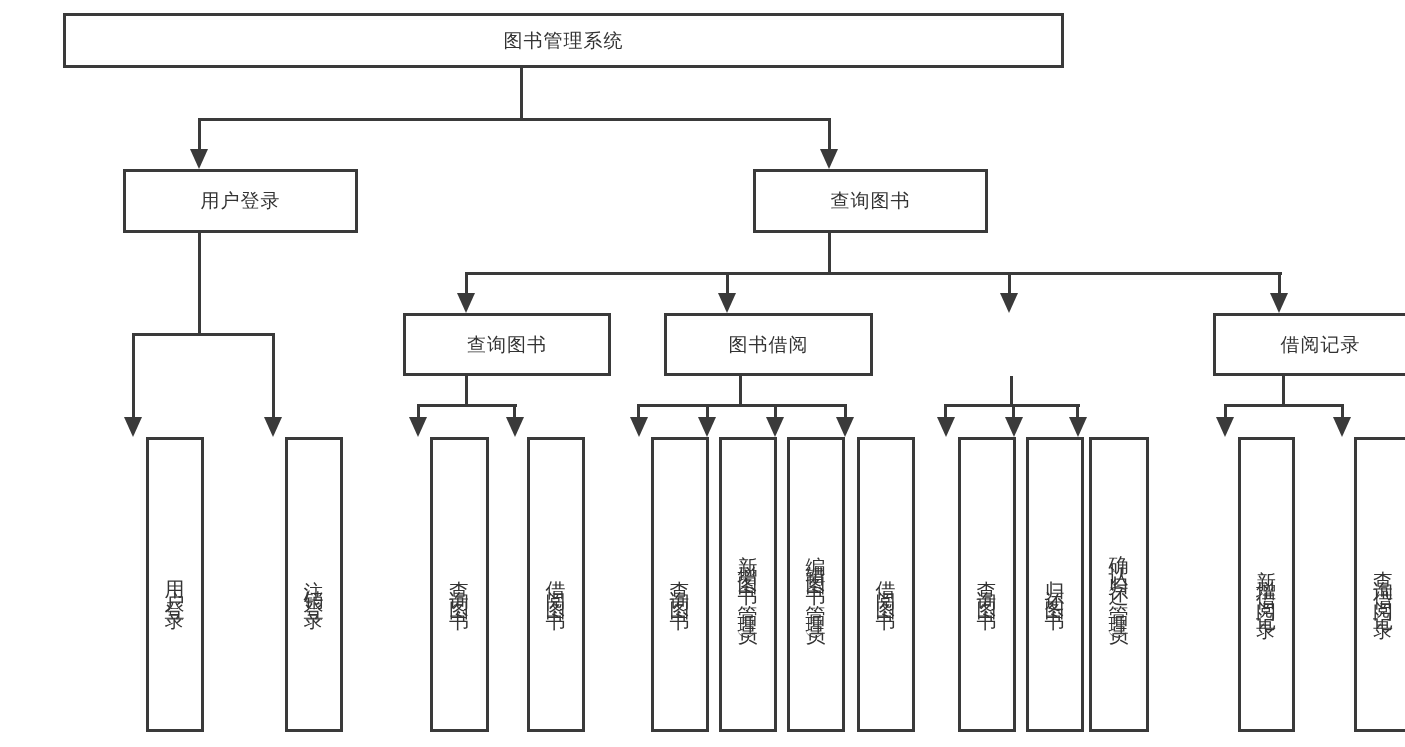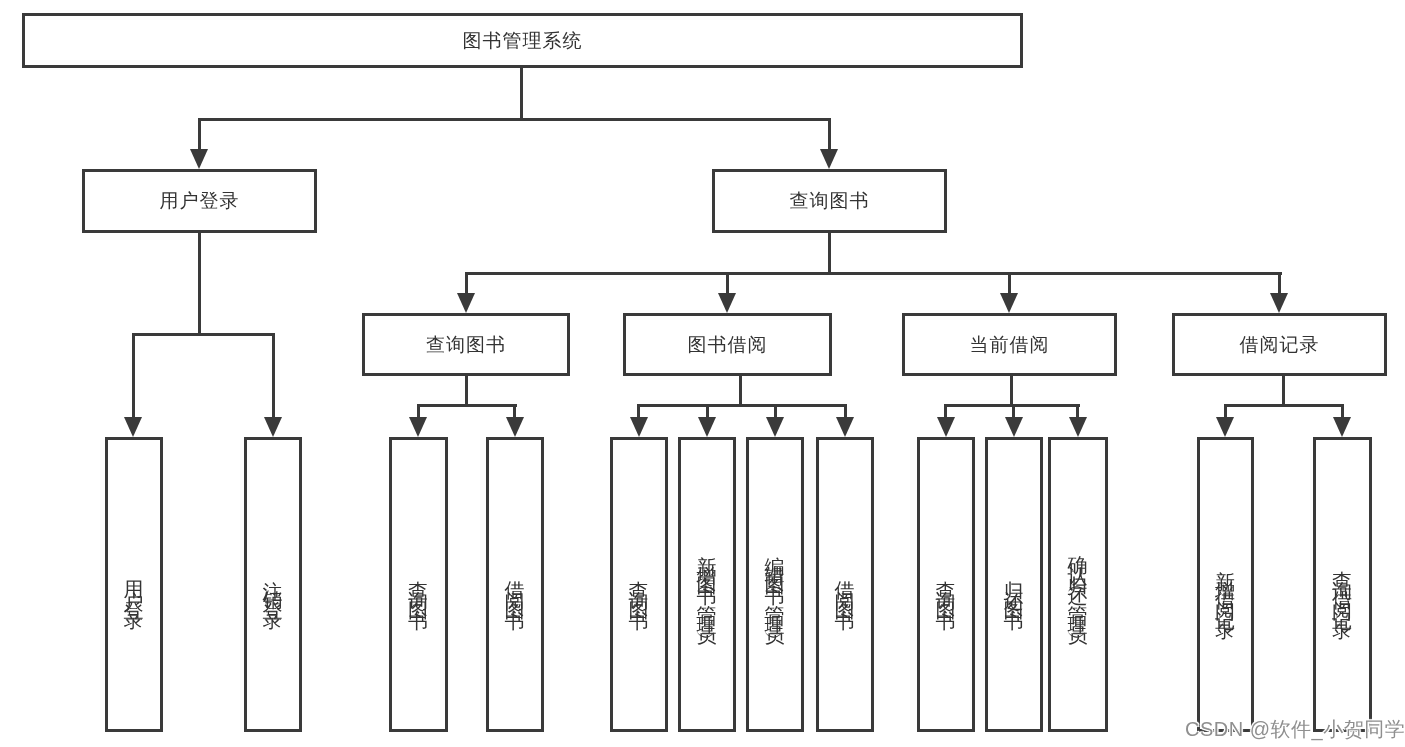--- a/index.html
+++ b/index.html
@@ -3,21 +3,21 @@
 <meta charset="utf-8">
 <style>
   html,body{margin:0;padding:0;background:#ffffff;}
   .canvas{
     position:relative;width:1405px;height:747px;background:#ffffff;overflow:hidden;
     font-family:"Liberation Sans","DejaVu Sans",sans-serif;color:#333333;
   }
   .box{
     position:absolute;box-sizing:border-box;background:#ffffff;
     border:3px solid #3a3a3a;display:flex;align-items:center;justify-content:center;
-    font-size:19px;letter-spacing:1px;color:#333333;white-space:nowrap;
+    font-size:19px;letter-spacing:1px;color:#333333;white-space:nowrap;margin-left:41px;
   }
   .leaf{
     writing-mode:vertical-rl;text-orientation:mixed;
     font-size:20px;letter-spacing:10px;line-height:1;
   }
   .vline,.hline{position:absolute;background:#3a3a3a;}
   .vline{width:3px;}
   .hline{height:3px;}
   .arrowhead{
     position:absolute;width:0;height:0;
@@ -60,21 +60,20 @@
   <div class="arrowhead" style="left:457px;top:293px;"></div>
   <div class="vline" style="left:726px;top:272px;height:22px;"></div>
   <div class="arrowhead" style="left:718px;top:293px;"></div>
   <div class="vline" style="left:1008px;top:272px;height:22px;"></div>
   <div class="arrowhead" style="left:1000px;top:293px;"></div>
   <div class="vline" style="left:1278px;top:272px;height:22px;"></div>
   <div class="arrowhead" style="left:1270px;top:293px;"></div>
 
   <div class="box" style="left:362px;top:313px;width:208px;height:63px;">查询图书</div>
   <div class="box" style="left:623px;top:313px;width:209px;height:63px;">图书借阅</div>
-  <div class="box" style="left:902px;top:313px;width:215px;height:63px;">当前借阅</div>
   <div class="box" style="left:1172px;top:313px;width:215px;height:63px;">借阅记录</div>
 
   <div class="vline" style="left:465px;top:376px;height:31px;"></div>
   <div class="hline" style="left:417px;top:404px;width:100px;"></div>
   <div class="vline" style="left:417px;top:404px;height:14px;"></div>
   <div class="arrowhead" style="left:409px;top:417px;"></div>
   <div class="vline" style="left:513px;top:404px;height:14px;"></div>
   <div class="arrowhead" style="left:506px;top:417px;"></div>
 
   <div class="vline" style="left:739px;top:376px;height:31px;"></div>
@@ -115,15 +114,14 @@
   <div class="box leaf" style="left:746px;top:437px;width:58px;height:295px;">编辑图书（管理员）</div>
   <div class="box leaf" style="left:816px;top:437px;width:58px;height:295px;">借阅图书</div>
 
   <div class="box leaf" style="left:917px;top:437px;width:58px;height:295px;">查询图书</div>
   <div class="box leaf" style="left:985px;top:437px;width:58px;height:295px;">归还图书</div>
   <div class="box leaf" style="left:1048px;top:437px;width:60px;height:295px;">确认归还（管理员）</div>
 
   <div class="box leaf" style="left:1197px;top:437px;width:57px;height:295px;">新增借阅记录</div>
   <div class="box leaf" style="left:1313px;top:437px;width:59px;height:295px;">查询借阅记录</div>
 
-  <div class="watermark">CSDN @软件_小贺同学</div>
 
 </div>
 
 </body></html>

